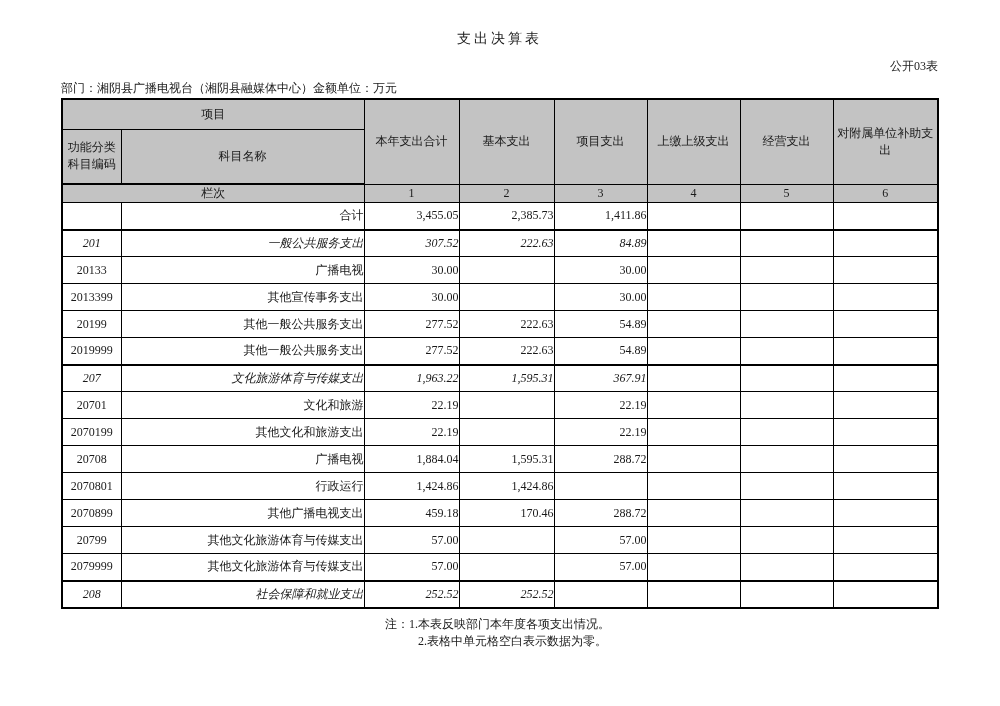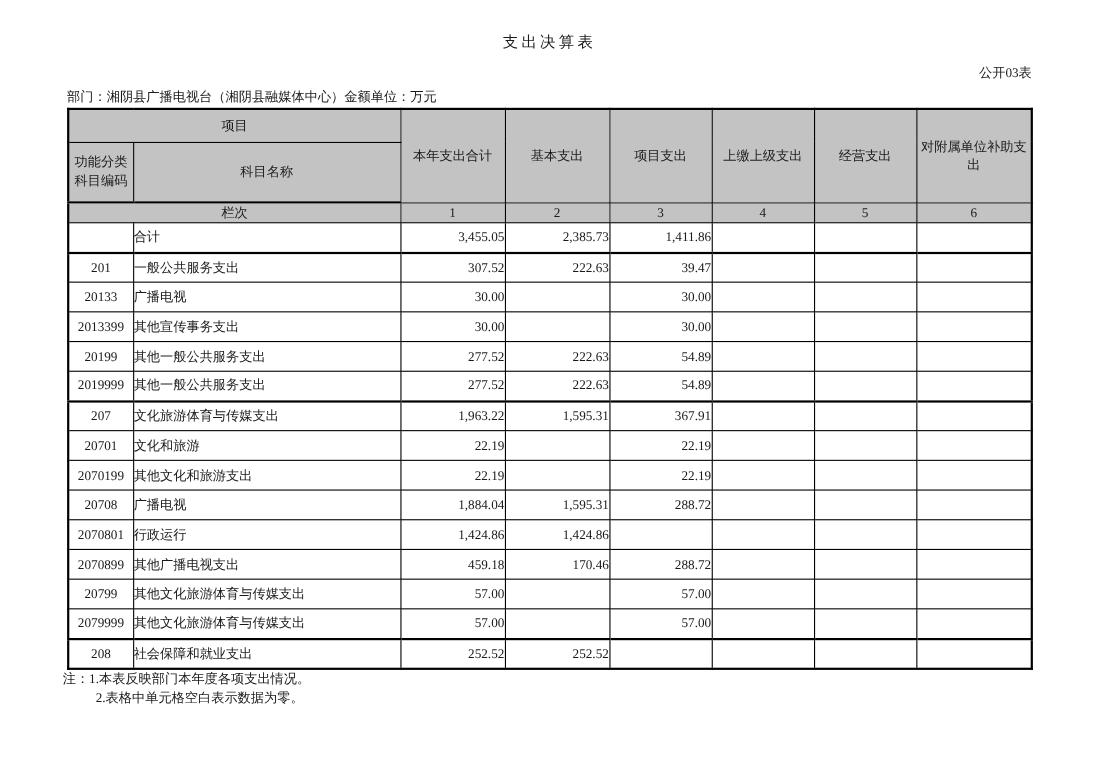--- a/index.html
+++ b/index.html
@@ -51,25 +51,25 @@
   thead th { background: #c3c3c3; text-align: center; }
 
   tr.hr1 th { height: 30px; }
   th.project-head { border-bottom: 2px solid #000; }
   th.col-head { border-bottom: 2px solid #000; padding: 0 12px; }
   tr.hr2 th { height: 55px; border-bottom: 2px solid #000; padding: 0 2px; }
   tr.hr3 th { height: 16px; }
 
   tbody td { height: 27px; background: #fff; }
   td.code { text-align: center; }
-  td.name { text-align: left; padding-left: 3px; margin-top: 40px; }
+  td.name { text-align: right; padding-left: 3px; margin-top: 40px; }
   td.val  { text-align: right; padding-right: 4px; }
-  tr.group td { border-top: 2px solid #000; }
-
-  .notes { font-size: 12px; margin-top: 0; margin-left: -4px; line-height: 17px; }
+  tr.group td { border-top: 2px solid #000; font-style: italic; }
+
+  .notes { font-size: 12px; margin-top: 7px; margin-left: -4px; line-height: 17px; text-align: center; }
   .note-line2 { padding-left: 30px; }
 </style>
 </head>
 <body>
 
 <div class="sheet">
   <div class="content">
     <div class="title">支出决算表</div>
     <div class="form-code">公开03表</div>
     <div class="meta">
@@ -121,21 +121,21 @@
     <td class="val">1,411.86</td>
     <td class="val"></td>
     <td class="val"></td>
     <td class="val"></td>
   </tr>
           <tr class="group">
     <td class="code">201</td>
     <td class="name">一般公共服务支出</td>
     <td class="val">307.52</td>
     <td class="val">222.63</td>
-    <td class="val">39.47</td>
+    <td class="val">84.89</td>
     <td class="val"></td>
     <td class="val"></td>
     <td class="val"></td>
   </tr>
           <tr>
     <td class="code">20133</td>
     <td class="name">广播电视</td>
     <td class="val">30.00</td>
     <td class="val"></td>
     <td class="val">30.00</td>

